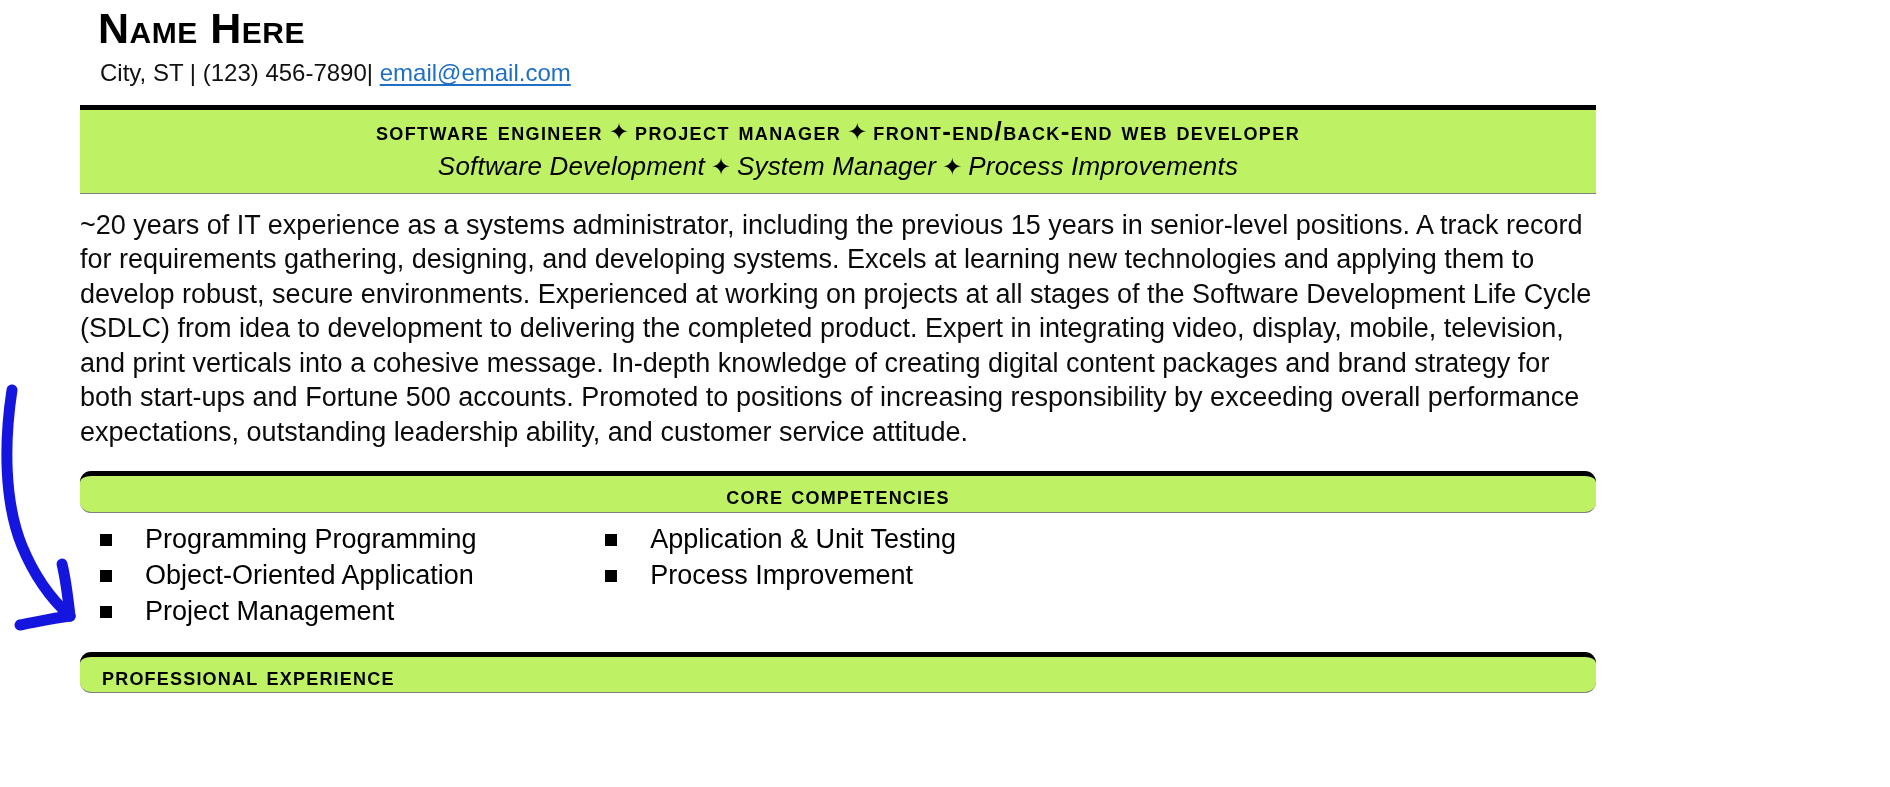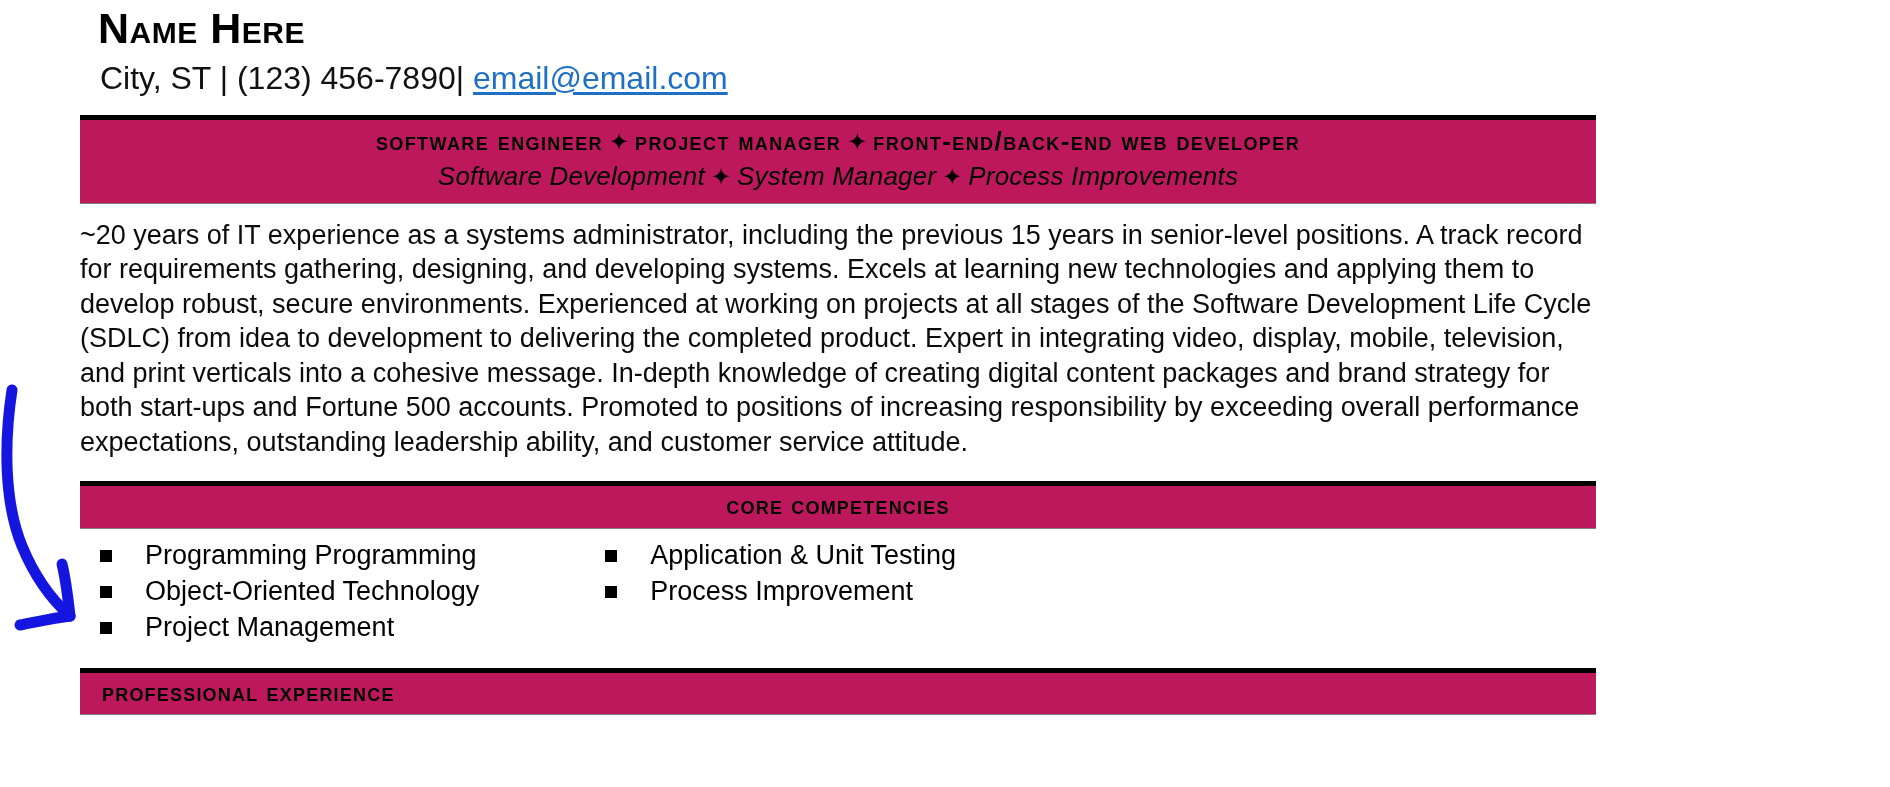--- a/index.html
+++ b/index.html
@@ -35,36 +35,36 @@
     font-size: 43px;
     letter-spacing: 0.5px;
     line-height: 1.05;
     font-variant: small-caps;
     text-transform: capitalize;
     color: #000;
     margin: 0;
     white-space: nowrap;
   }
   .contact {
-    font-size: 32px;
+    font-size: 24px;
     line-height: 1.25;
     margin: 7px 0 0 2px;
     white-space: nowrap;
     color: #111;
   }
   .email-link {
     color: #1F6FC4;
     text-decoration: underline;
     text-underline-offset: 3px;
   }
 
   
   .band {
     margin: 0 44px 0 80px;
-    background: #be185d;
+    background: #bef264;
     border-top: 5px solid #000000;
     border-bottom: 1px solid #808080;
     box-sizing: border-box;
   }
   .band-title-main {
     margin-top: 17px;
     padding: 6px 10px 9px 10px;
     text-align: center;
   }
   .band-line1 {
@@ -98,21 +98,22 @@
     margin: 14px 48px 0 80px;
     font-size: 27px;
     line-height: 1.28;
     text-align: left;
     color: #0b0b0b;
   }
 
   
   .band-section {
     margin-top: 22px;
-    padding: 4px 10px 6px 10px;
+    padding: 4px 10px 0 10px;
+    border-radius: 11px;
   }
   .band-section .sec-title {
     font-weight: bold;
     font-size: 25px;
     font-variant: small-caps;
     text-transform: lowercase;
     letter-spacing: 1.2px;
     line-height: 1.25;
   }
   .sec-title.center { text-align: center; }
@@ -181,21 +182,21 @@
   </div>
 
   <div class="comp-grid">
     <div class="comp-col">
       <div class="comp-item">
         <span class="bullet"></span>
         <span class="comp-label">Programming Programming</span>
       </div>
       <div class="comp-item">
         <span class="bullet"></span>
-        <span class="comp-label">Object-Oriented Technology</span>
+        <span class="comp-label">Object-Oriented Application</span>
       </div>
       <div class="comp-item">
         <span class="bullet"></span>
         <span class="comp-label">Project Management</span>
       </div>
     </div>
 
 
     <div class="comp-col">
       <div class="comp-item">

